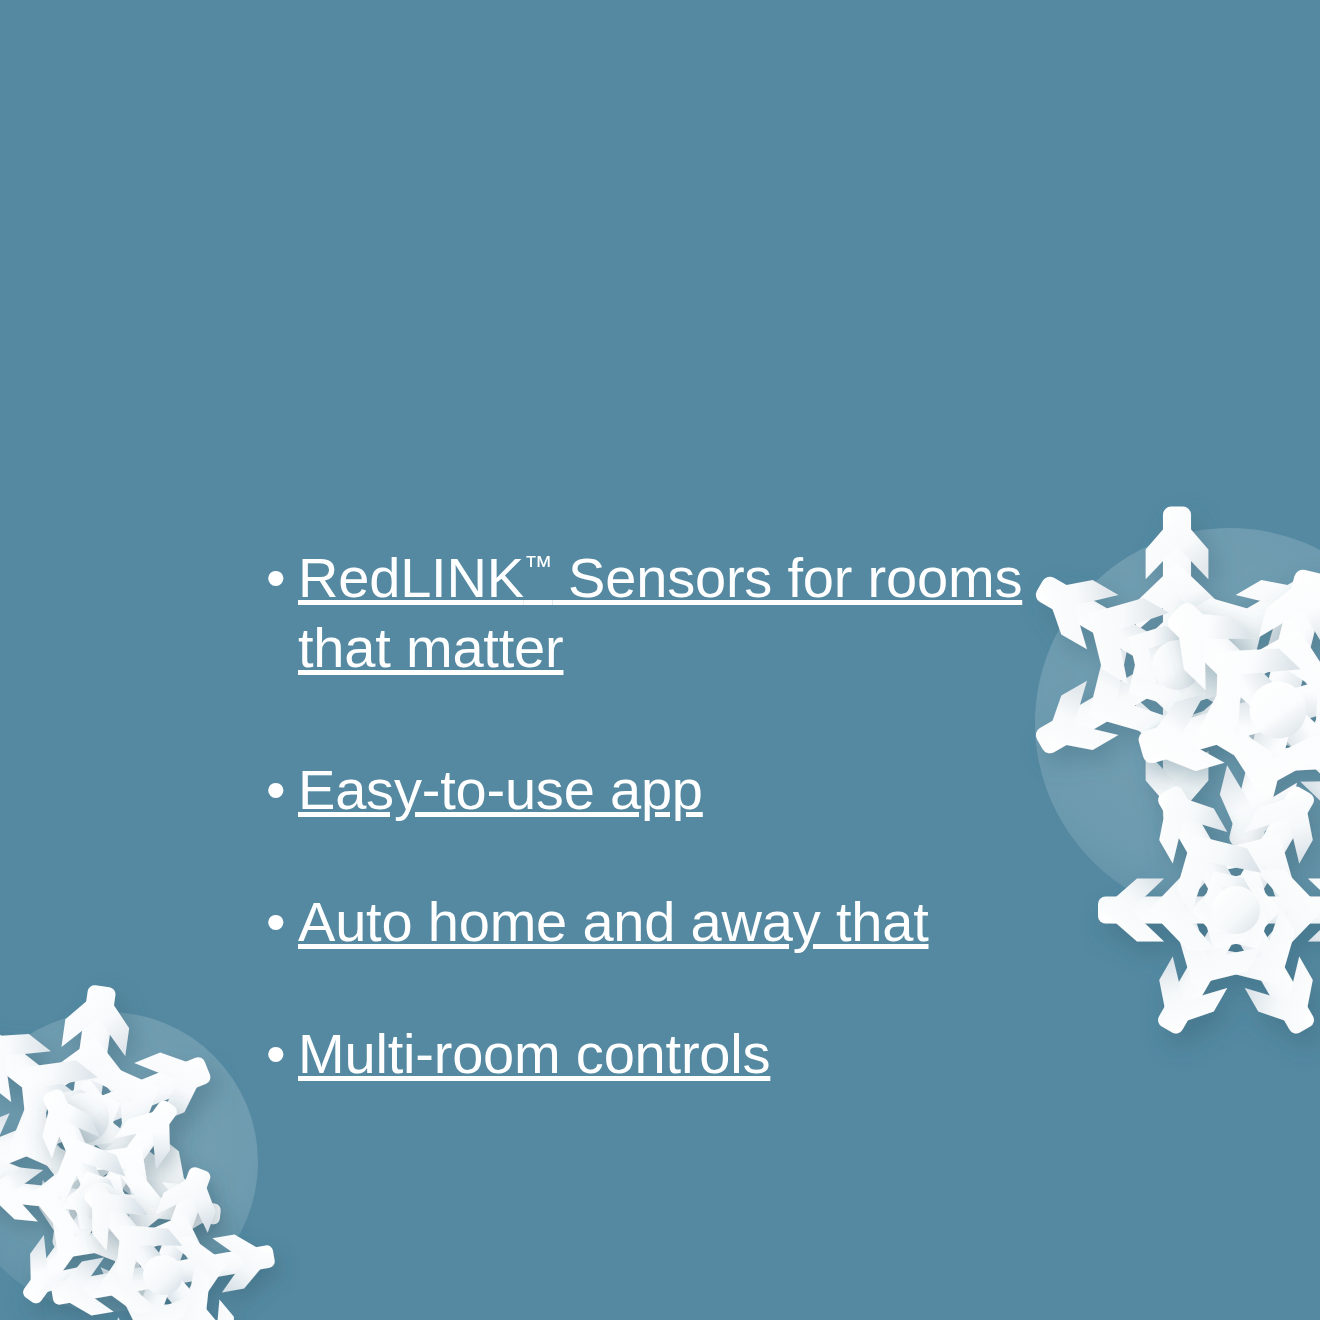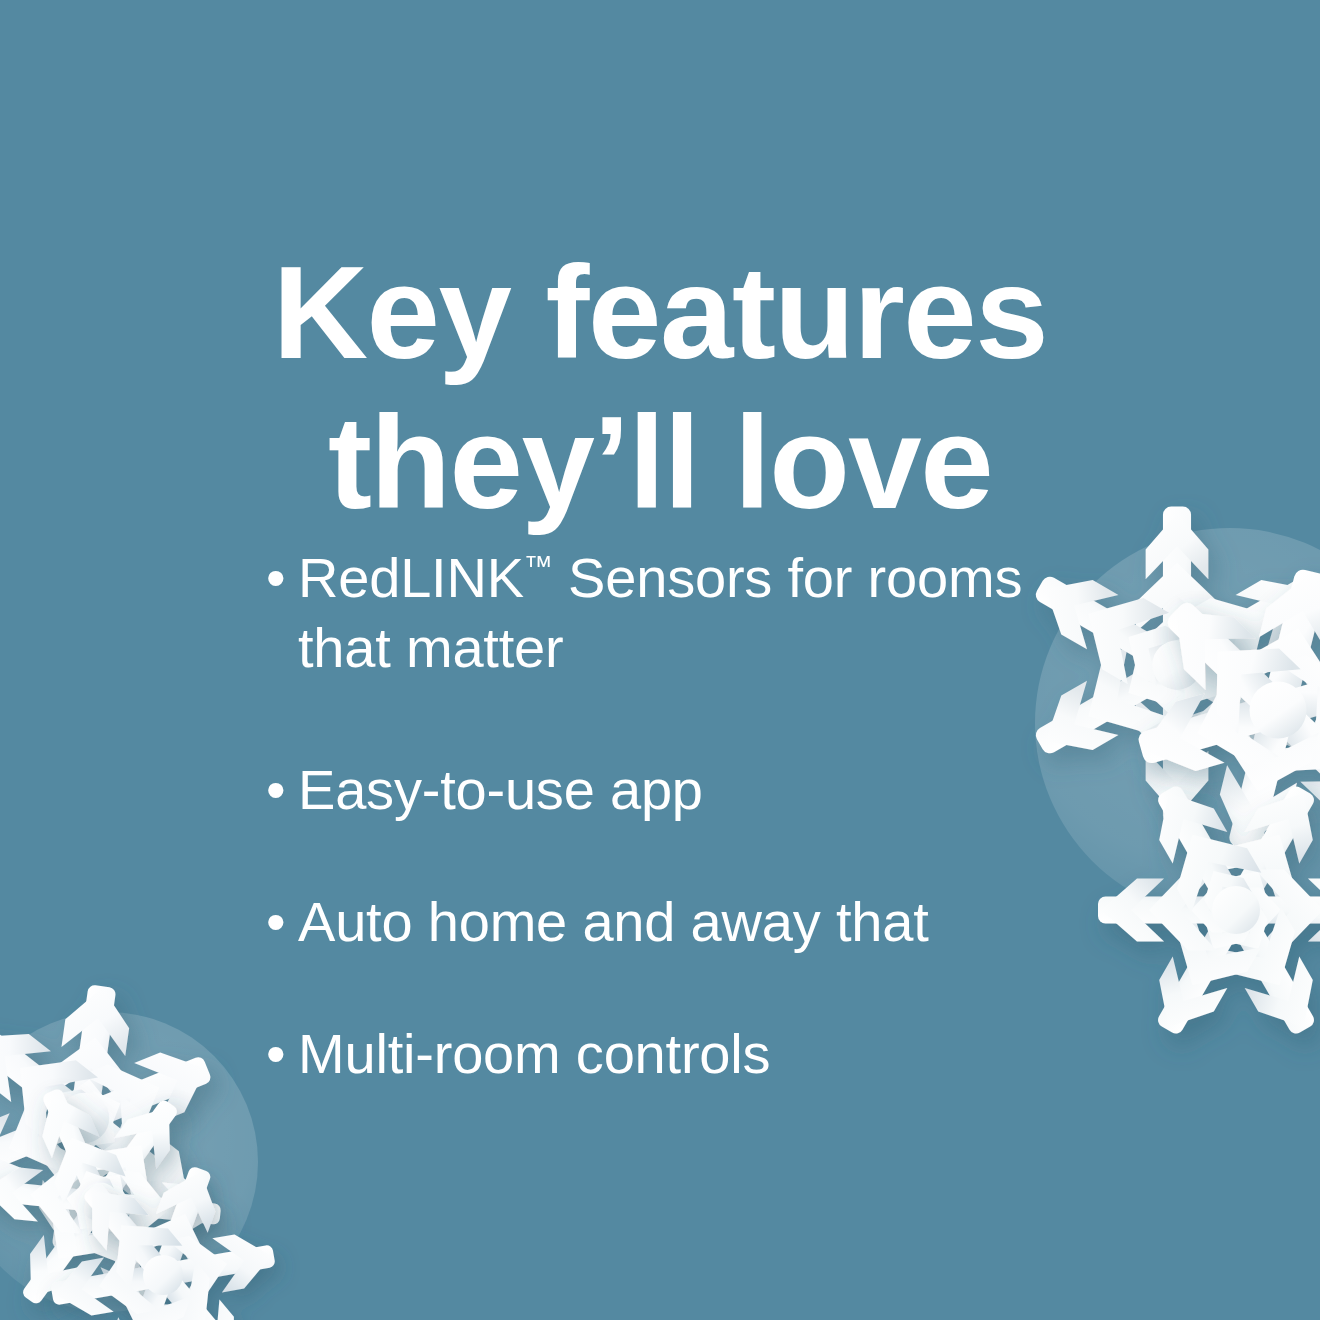--- a/index.html
+++ b/index.html
@@ -105,21 +105,21 @@
     font-weight: normal;
     letter-spacing: -0.2px;
   }
   .bullet-dot {
     flex: 0 0 auto;
     width: 32px;
     font-size: 56px;
     line-height: 1.25;
     color: #ffffff;
   }
-  .bullet-text { flex: 1 1 auto; }
+  .bullet-text { flex: 1 1 auto; text-decoration: underline; }
   .bullet-text sup {
     font-size: 0.52em;
     vertical-align: 0.72em;
     line-height: 0;
   }
 
   .gap-0 { margin-top: 0; }
   .gap-1 { margin-top: 72px; }
   .gap-2 { margin-top: 62px; }
   .gap-3 { margin-top: 62px; }
@@ -305,22 +305,20 @@
         <use href="#armF" transform="rotate(200)"></use>
         <use href="#armF" transform="rotate(260)"></use>
         <use href="#armF" transform="rotate(320)"></use>
         <circle cx="0" cy="0" r="16"></circle>
       </g>
     </svg>
   </div>
 
   <div class="content">
 
-    <h1 class="headline">Key features
-they’ll love</h1>
 
     <div class="bullets">
 
       <div class="bullet-row gap-0">
         <span class="bullet-dot">•</span>
         <span class="bullet-text"><span>RedLINK</span><sup>™</sup><span> Sensors for rooms that matter</span></span>
       </div>
 
       <div class="bullet-row gap-1">
         <span class="bullet-dot">•</span>

